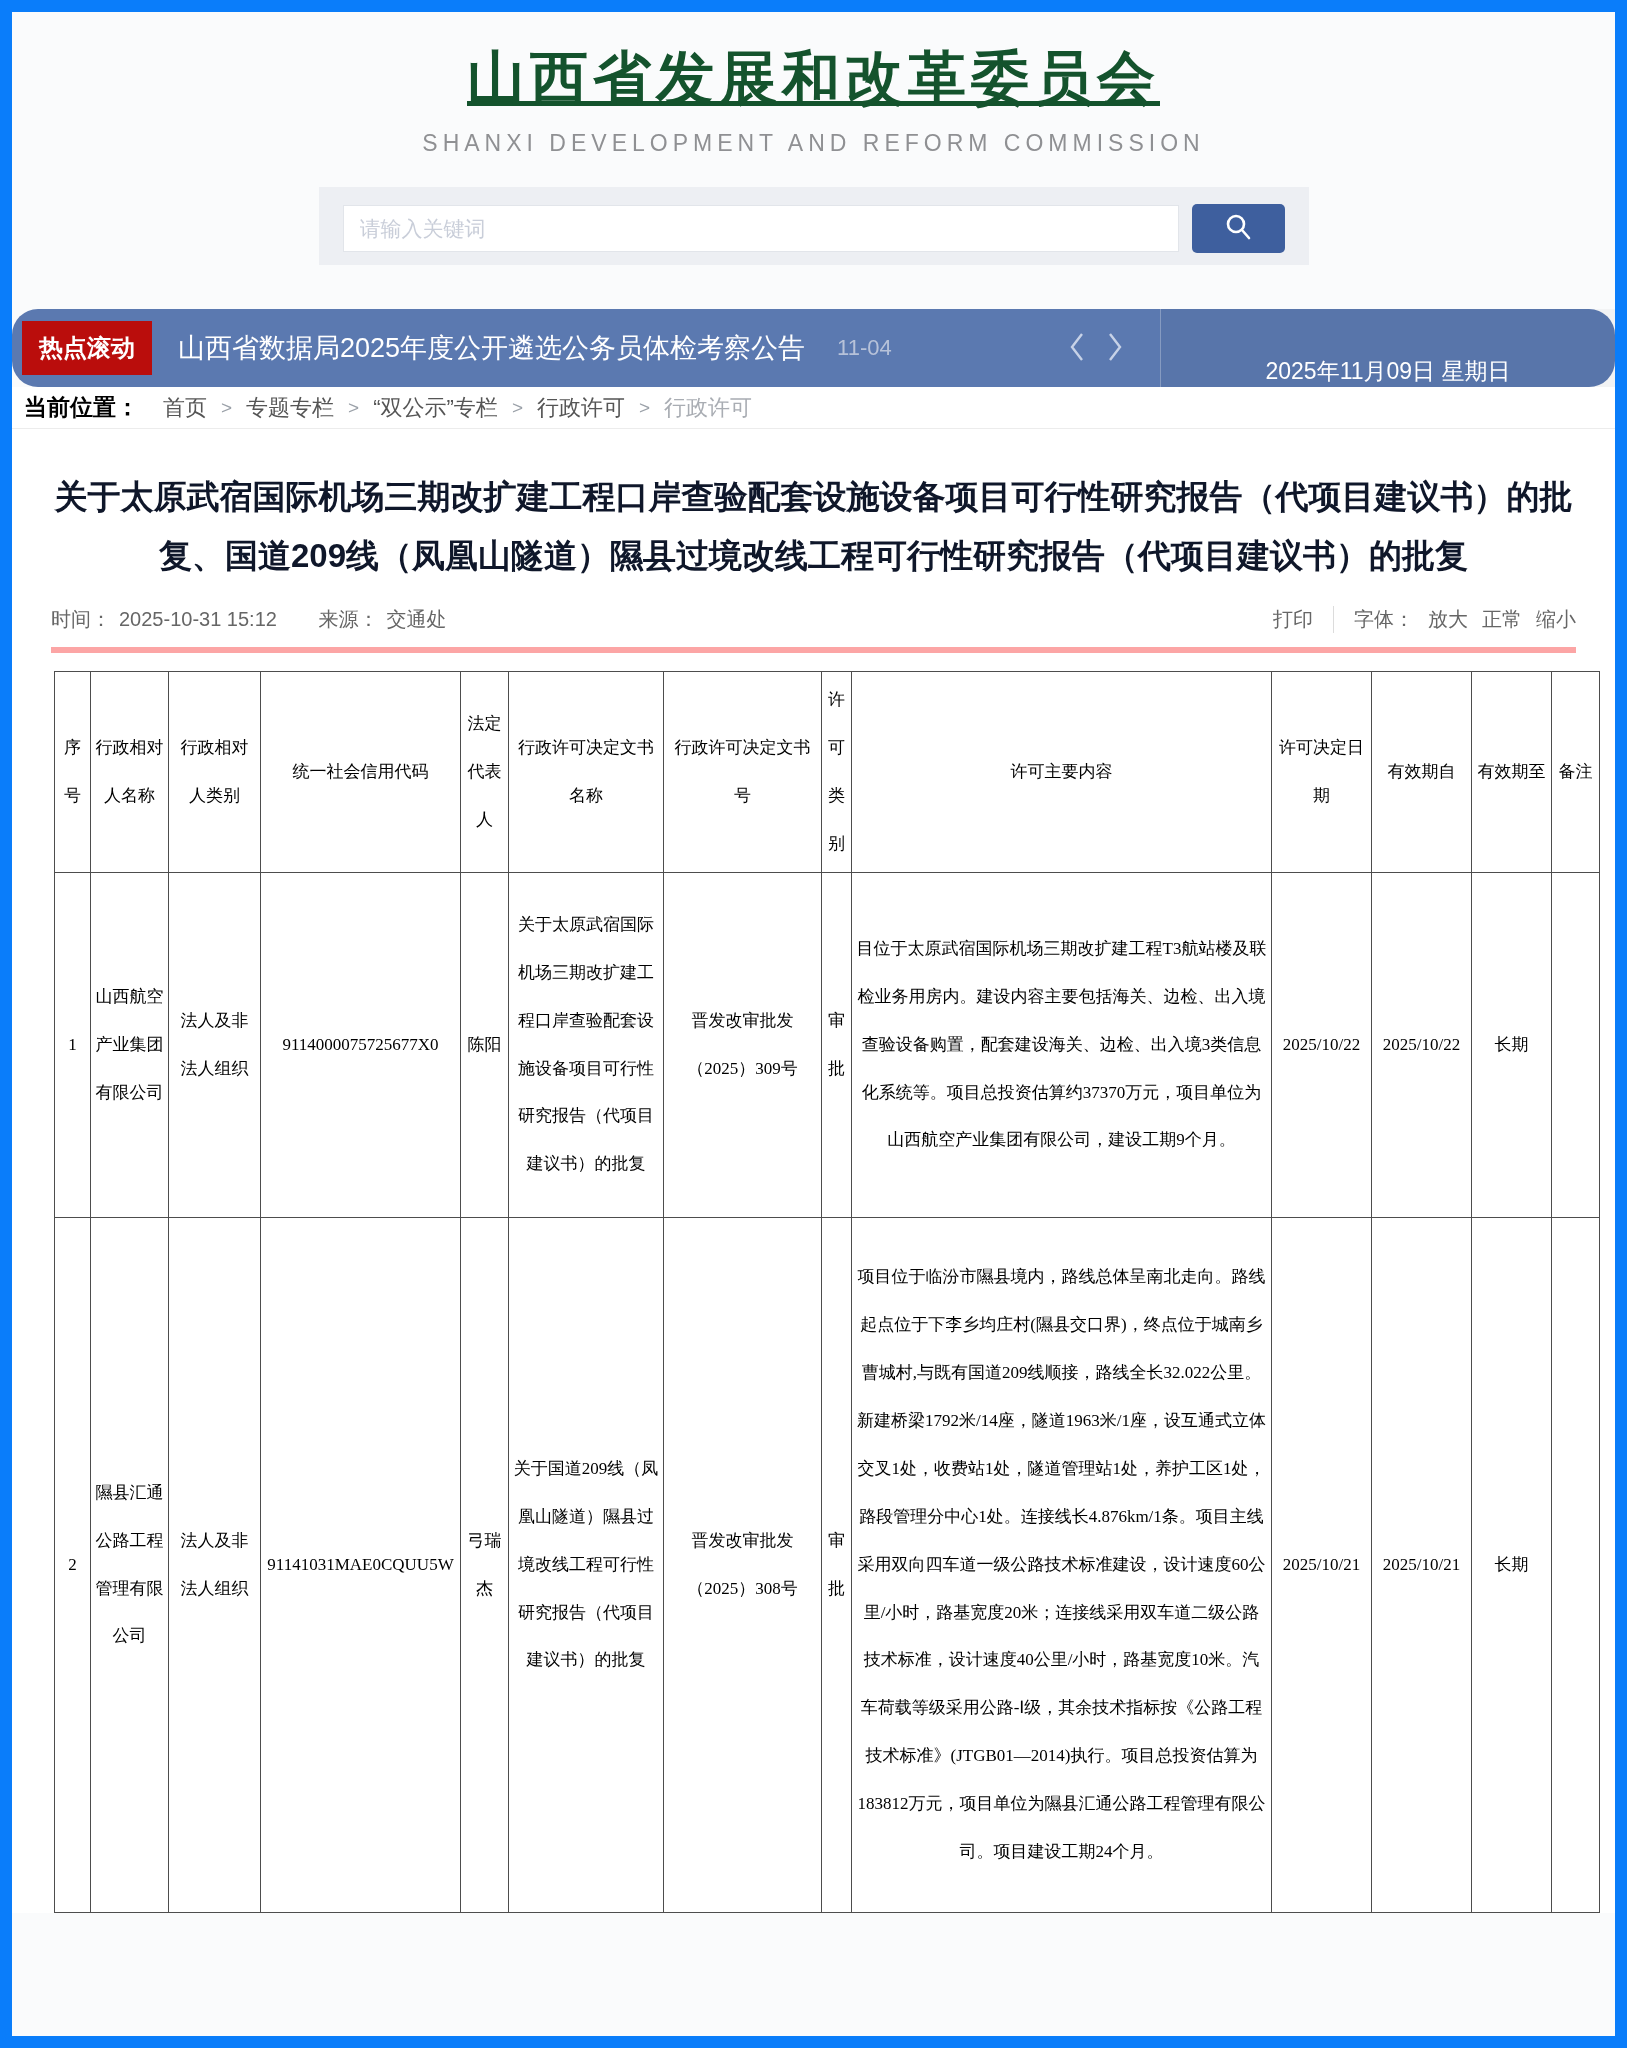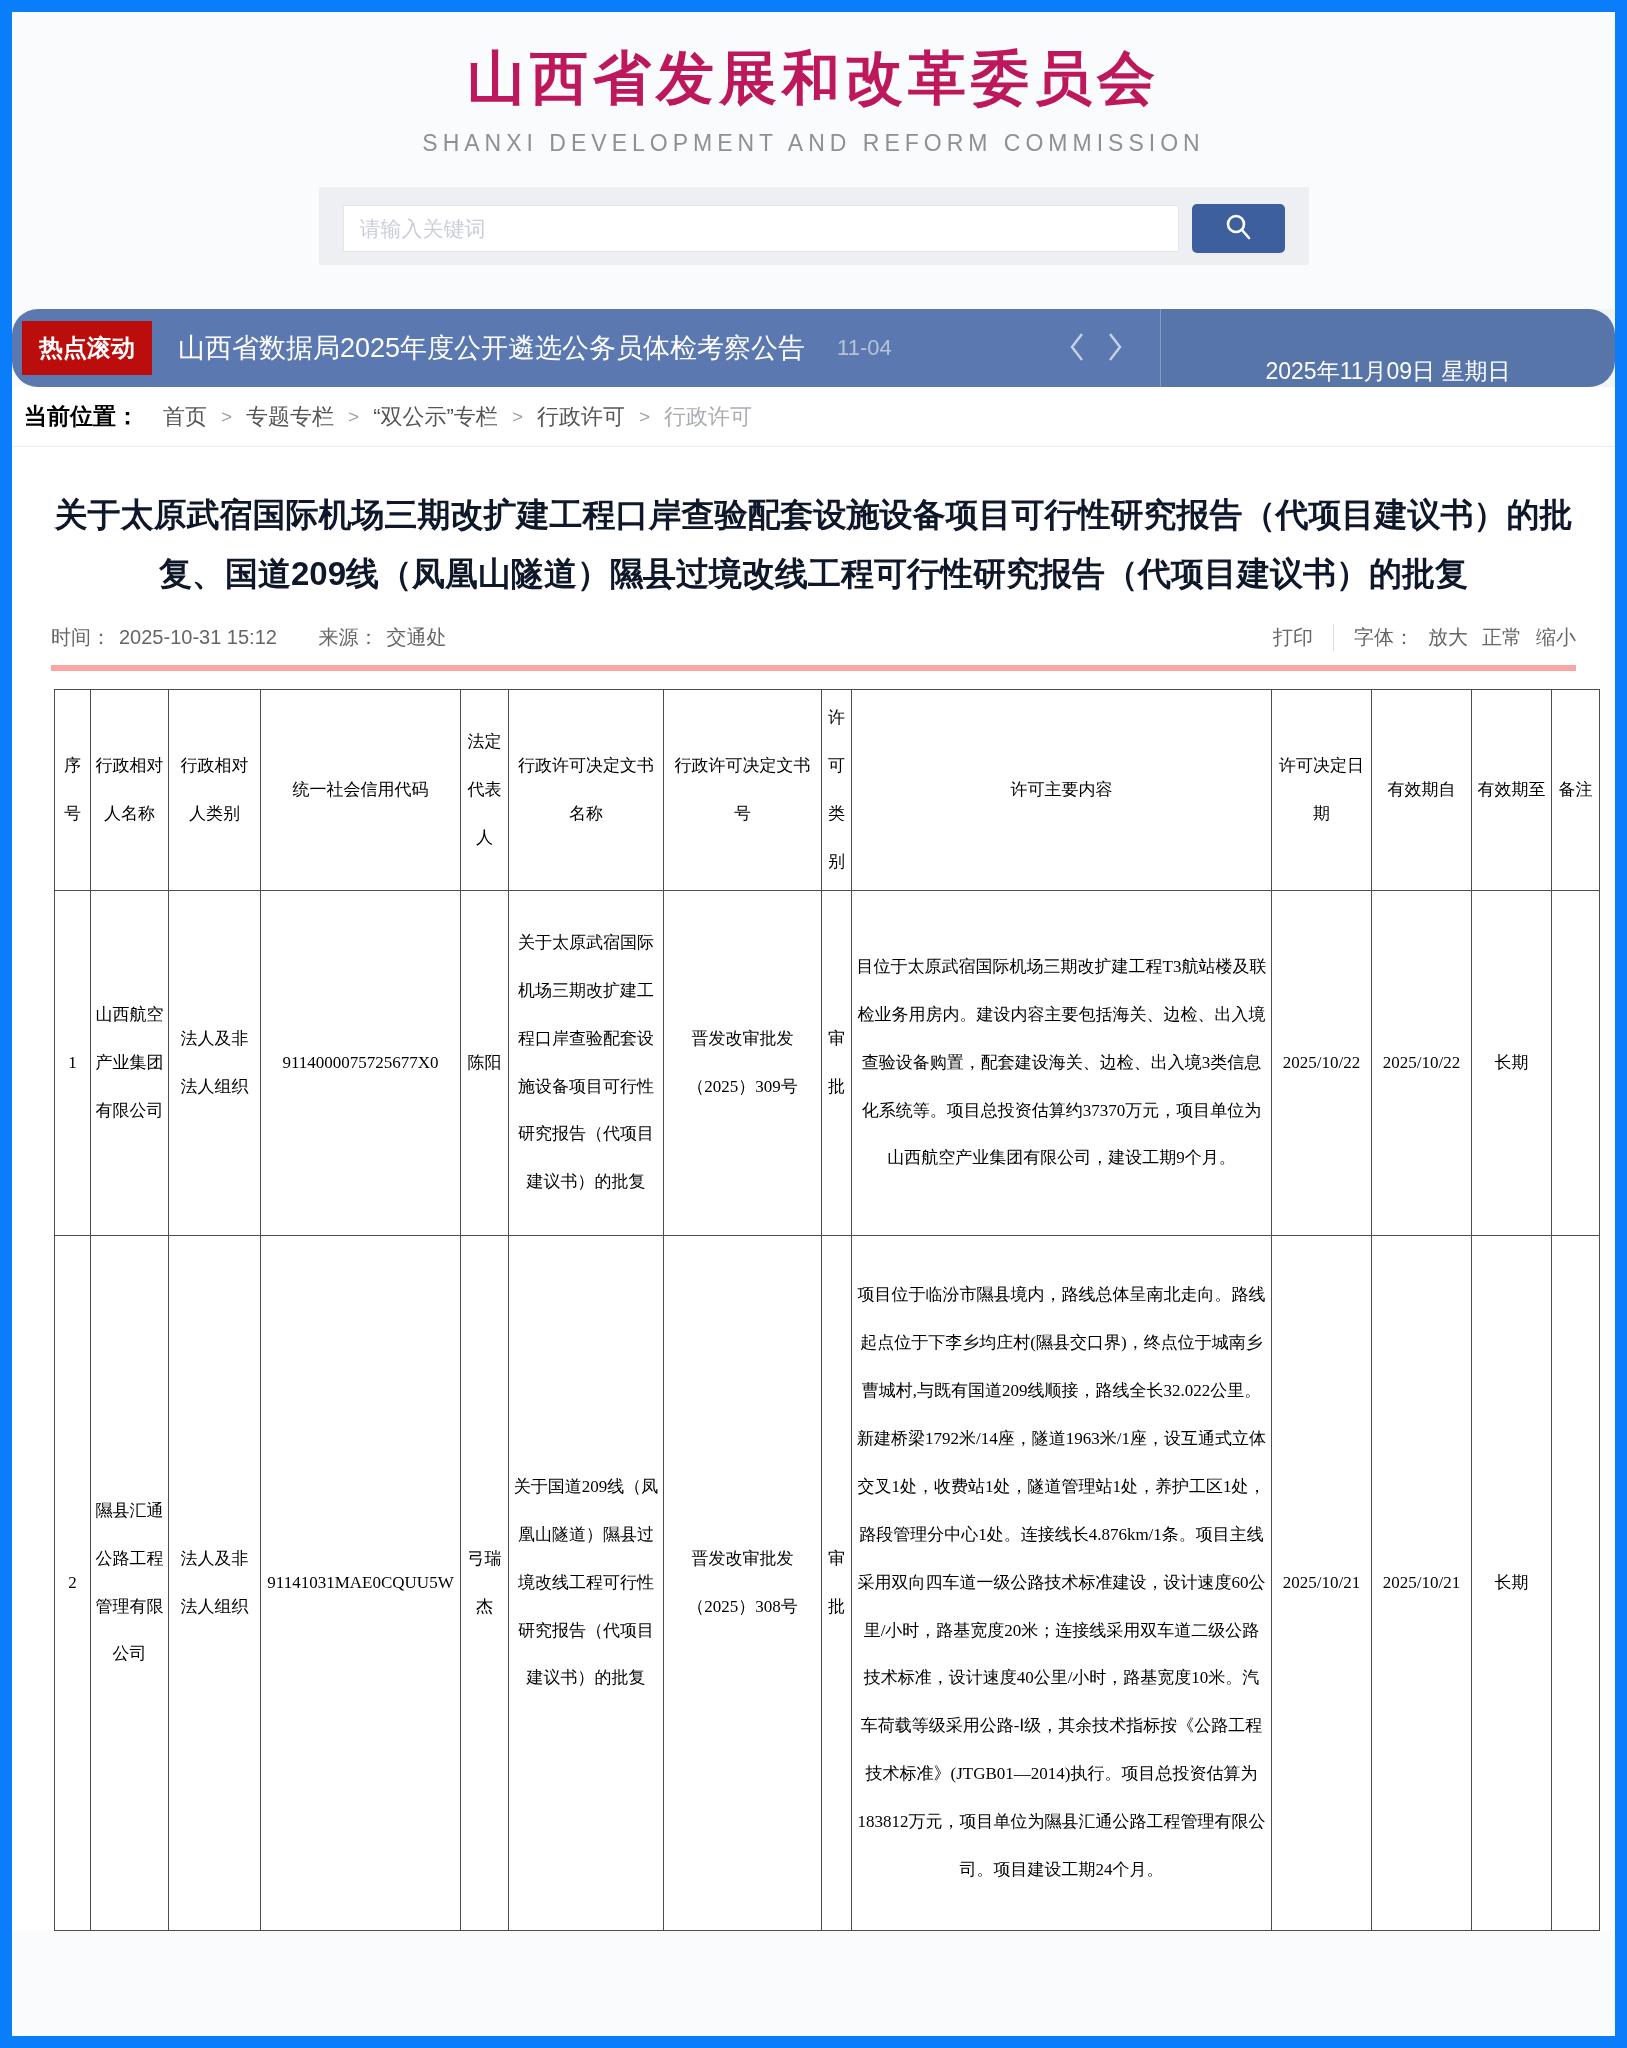--- a/index.html
+++ b/index.html
@@ -5,22 +5,23 @@
   * { box-sizing: border-box; }
   html,body { margin:0; padding:0; background:#ffffff; }
   .page {
     width:1627px; height:2048px; overflow:hidden; position:relative;
     border:12px solid #0a7dfa; background:#fafbfc;
     font-family:"Liberation Sans", sans-serif;
   }
   
   .logo-wrap { padding-top:28px; text-align:center; }
   .logo-cn {
-    color:#be185d; font-size:58px; font-weight:bold; letter-spacing:5px;
+    color:#14532d; font-size:58px; font-weight:bold; letter-spacing:5px;
     font-family:"Liberation Serif", serif;
+    text-decoration:underline;
   }
   .logo-en { margin-top:12px; color:#8f9093; font-size:23px; letter-spacing:5px; }
   
   .search-panel {
     width:990px; margin:30px auto 0; background:#edeff3; padding:17px 24px 12px;
   }
   .search-row { display:flex; align-items:center; }
   .search-input {
     flex:1; height:47px; background:#fff; border:1px solid #e2e5ea; outline:none;
     padding:0 16px; font-size:21px; color:#333; font-family:"Liberation Sans",sans-serif;
@@ -45,21 +46,21 @@
   .ticker-date { color:#b7c2d9; font-size:22px; margin-left:32px; }
   .ticker-arrows { margin-left:auto; display:flex; align-items:center; margin-right:26px; }
   .t-arrow { background:none; border:none; padding:0 9px; cursor:pointer; display:flex; align-items:center; }
   .ticker-right {
     width:455px; height:100%; display:flex; align-items:flex-end; justify-content:center;
     border-left:1px solid rgba(255,255,255,0.28); background:rgba(0,0,0,0.03);
   }
   .today { color:#ffffff; font-size:23px; }
   
   .breadcrumb {
-    background:#ffffff; height:60px; display:flex; align-items:center;
+    background:#ffffff; height:42px; display:flex; align-items:center;
     padding-left:12px; font-size:22px; border-bottom:1px solid #ececec;
   }
   .bc-label { font-weight:bold; color:#000; font-size:23px; margin-right:24px; }
   .bc-link { color:#555; cursor:pointer; text-decoration:none; }
   .bc-sep { color:#9aa0a8; margin:0 14px; font-size:19px; }
   .bc-current { color:#a9adb3; }
   .content { background:#ffffff; min-height:1380px; }
   
   .art-title {
     width:1520px; margin:0 auto; padding-top:38px; text-align:center;

